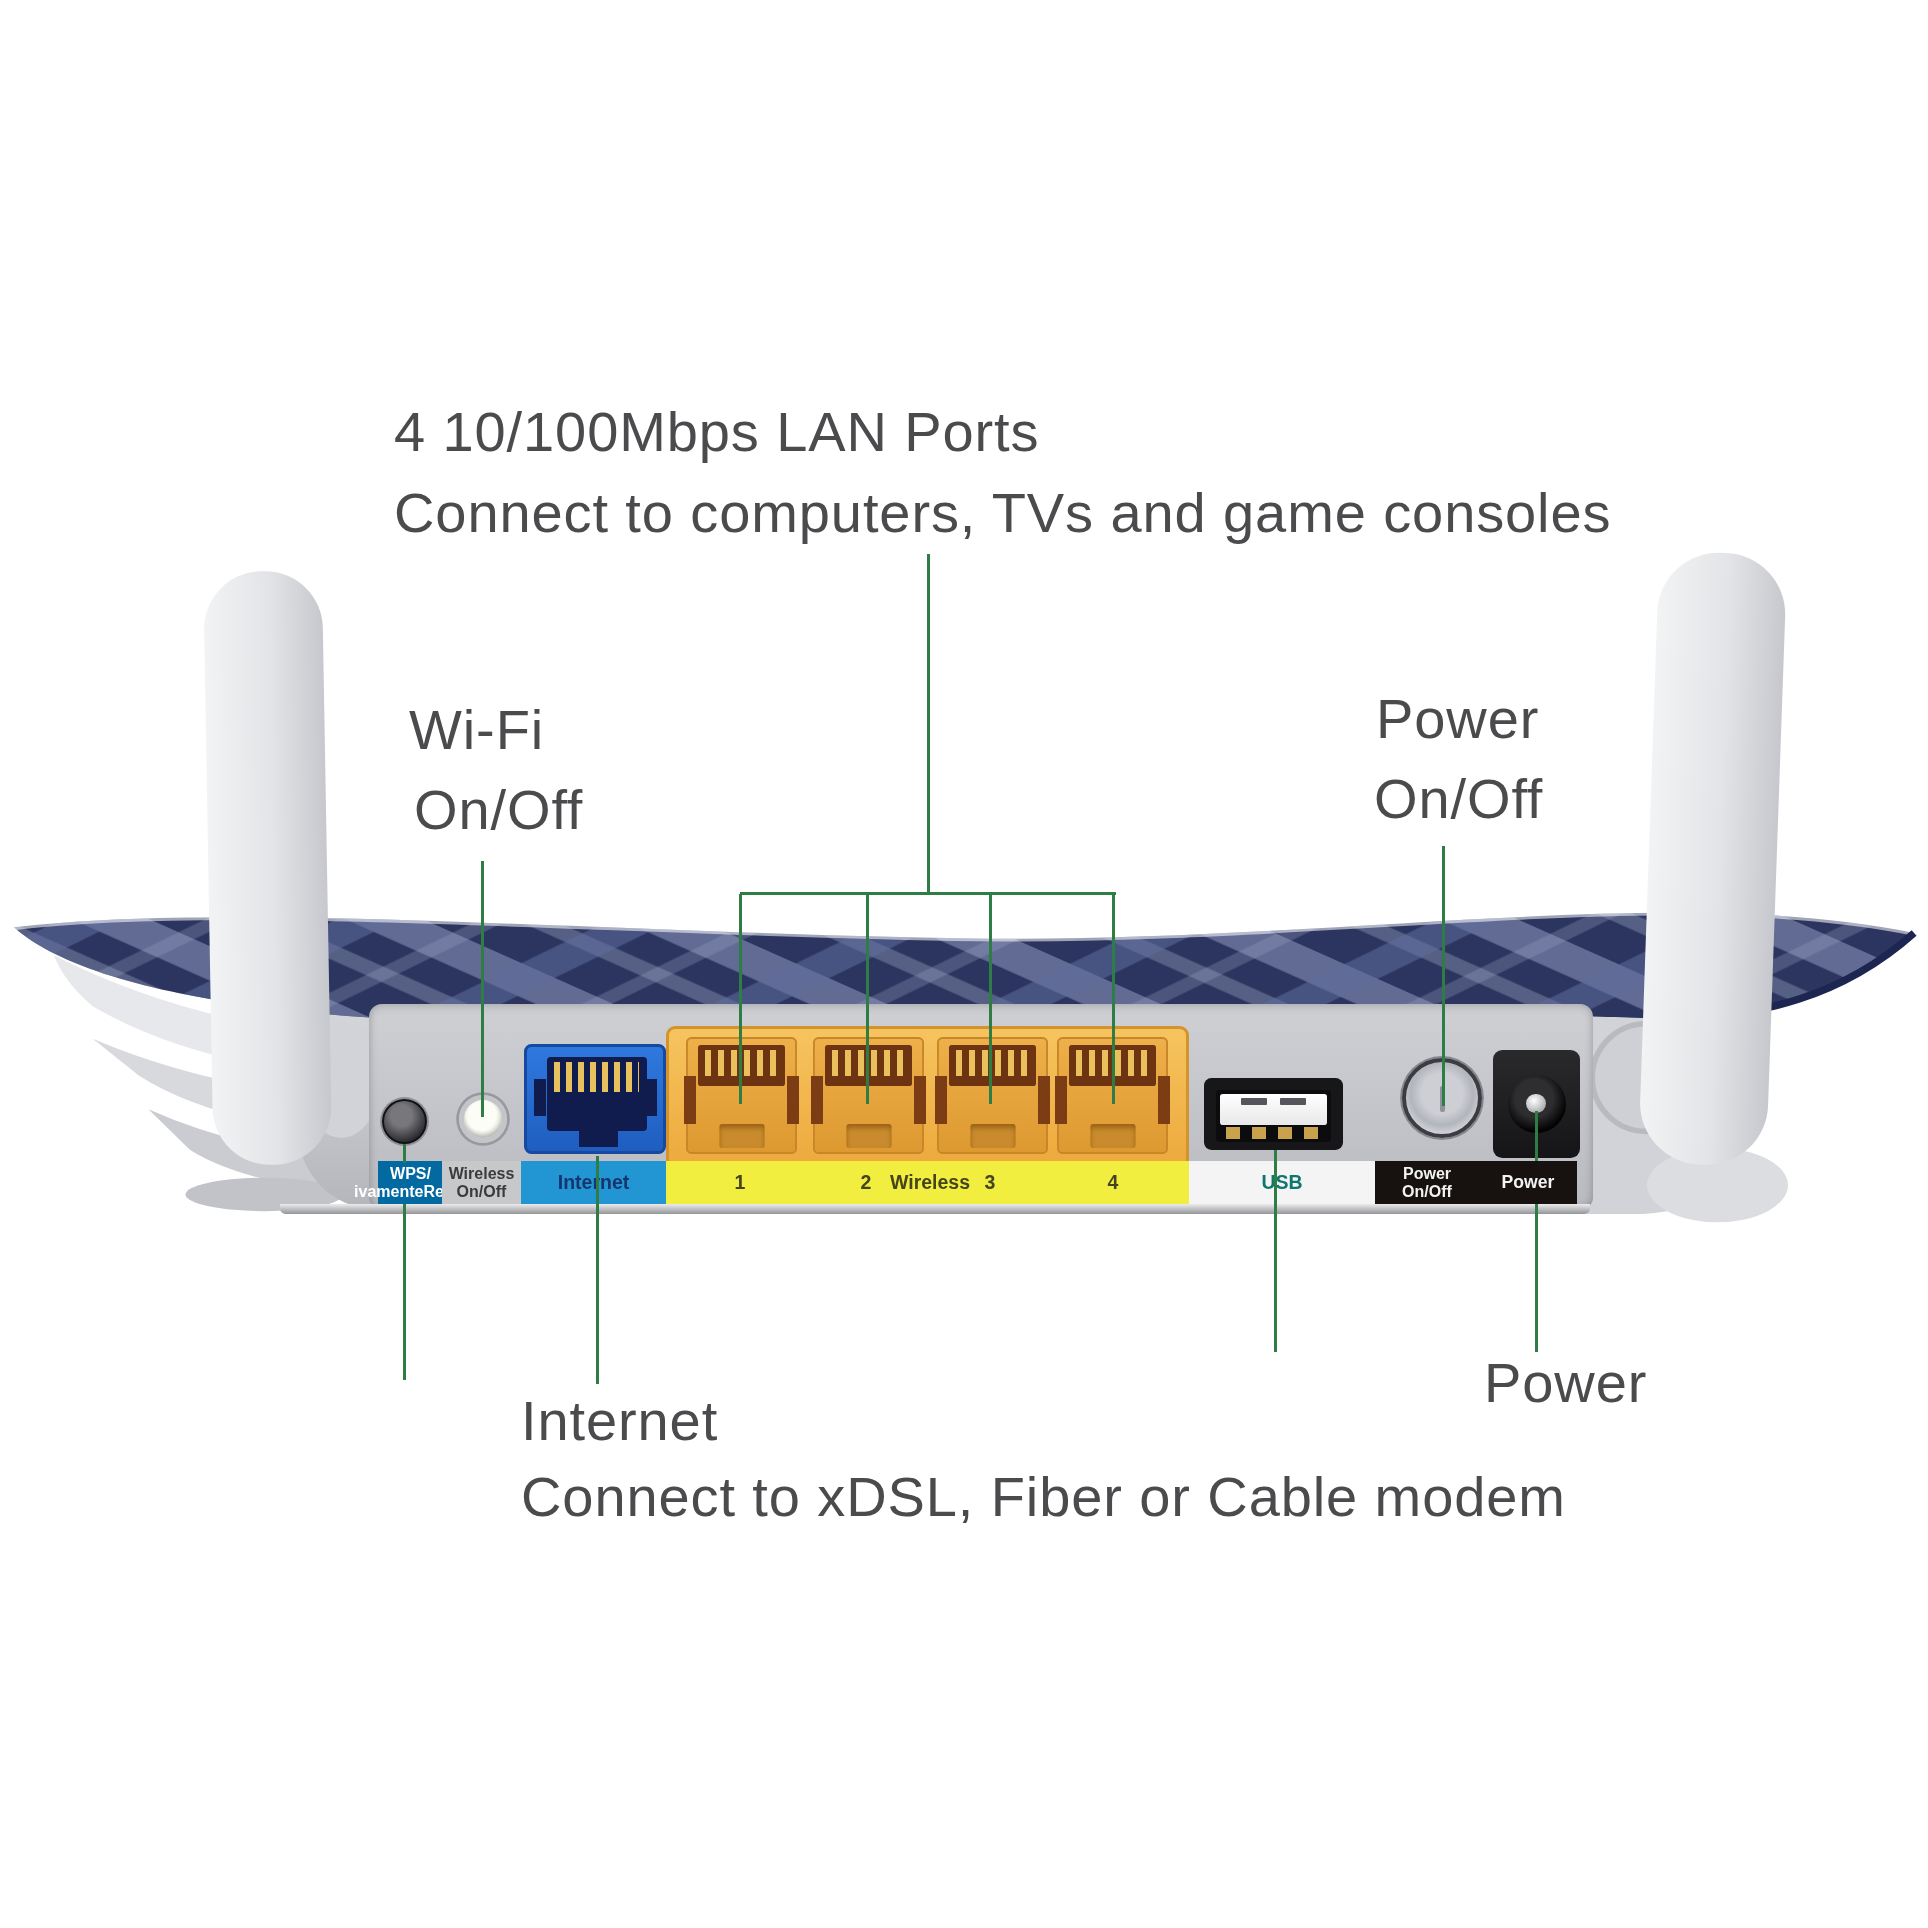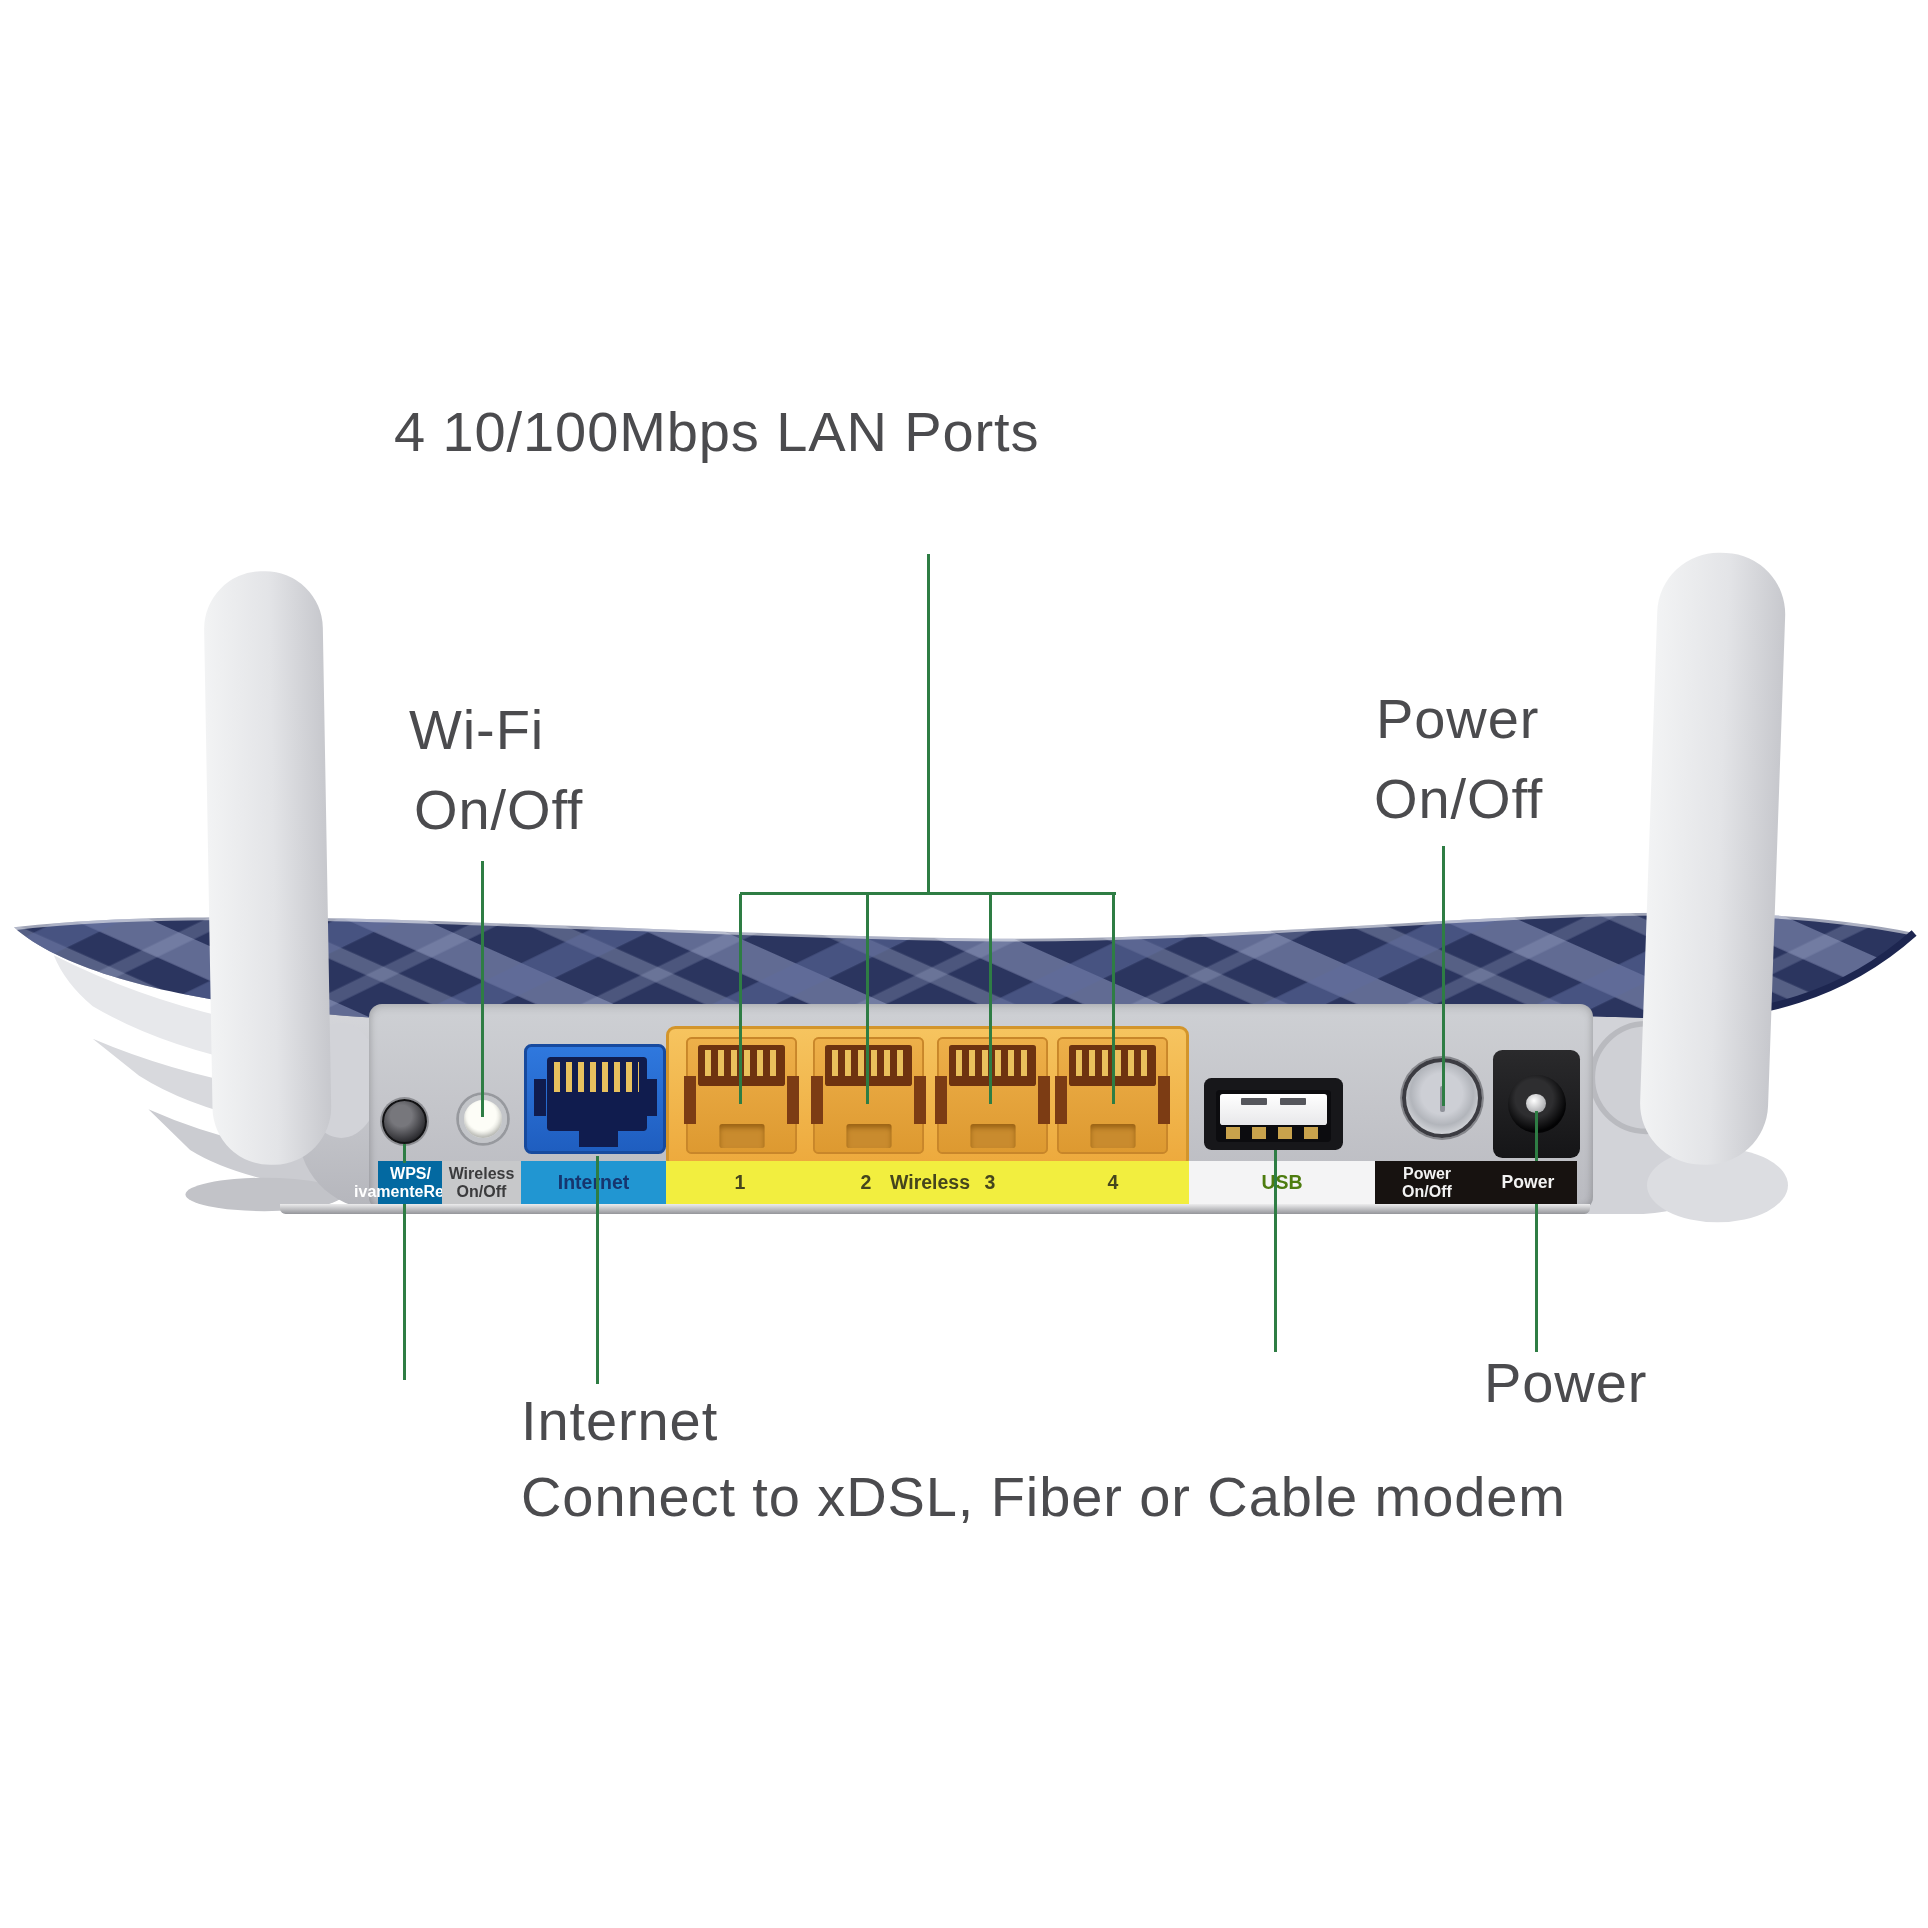--- a/index.html
+++ b/index.html
@@ -223,21 +223,21 @@
   <div class="strip" style="left:521px; width:145px; background:#2196d2; color:#16356e; font-size:19.5px;">
     <span>Internet</span>
   </div>
   <div class="strip" style="left:666px; width:523px; background:#f2ee3f; color:#45451d; font-size:19.5px;">
     <span style="position:absolute; left:74px;  transform:translateX(-50%);">1</span>
     <span style="position:absolute; left:200px; transform:translateX(-50%);">2</span>
     <span style="position:absolute; left:264px; transform:translateX(-50%);">Wireless</span>
     <span style="position:absolute; left:324px; transform:translateX(-50%);">3</span>
     <span style="position:absolute; left:447px; transform:translateX(-50%);">4</span>
   </div>
-  <div class="strip" style="left:1189px; width:186px; background:#f4f4f5; color:#4d7c0f; font-size:19.5px;">
+  <div class="strip" style="left:1189px; width:186px; background:#f4f4f5; color:#0f766e; font-size:19.5px;">
     <span>USB</span>
   </div>
   <div class="strip" style="left:1375px; width:202px; background:#171210; color:#f2f2f2;">
     <div class="two" style="width:104px;"><span>Power</span><br>
 <span>On/Off</span></div>
     <div style="width:98px; font-size:17.6px;"><span>Power</span></div>
   </div>
 
   <div class="leader v" style="left:927px; top:554px;  height:341px;"></div>
   <div class="leader h" style="left:740px; top:892px;  width:376px;"></div>
@@ -248,20 +248,21 @@
   <div class="leader v" style="left:481px;  top:861px; height:256px;"></div>
   <div class="leader v" style="left:1442px; top:846px; height:260px;"></div>
   <div class="leader v" style="left:403px;  top:1144px; height:18.6px;"></div>
   <div class="leader v" style="left:403px;  top:1204px; height:176px;"></div>
   <div class="leader v" style="left:596px;  top:1156px; height:228px;"></div>
   <div class="leader v" style="left:1274px; top:1150px; height:202px;"></div>
   <div class="leader v" style="left:1535px; top:1111px; height:50px;"></div>
   <div class="leader v" style="left:1535px; top:1204px; height:148px;"></div>
 
   <div class="ann" style="left:394px; top:399px;">4 10/100Mbps LAN Ports</div>
+  <div class="ann" style="left:394px; top:480px;">Connect to computers, TVs and game consoles</div>
 
   <div class="ann" style="left:409px; top:697px;">Wi-Fi</div>
   <div class="ann" style="left:414px; top:777px;">On/Off</div>
 
   <div class="ann" style="left:1376px; top:686px;">Power</div>
   <div class="ann" style="left:1374px; top:766px;">On/Off</div>
 
 
   <div class="ann" style="left:521px; top:1388px;">Internet</div>
   <div class="ann" style="left:521px; top:1464px;">Connect to xDSL, Fiber or Cable modem</div>

